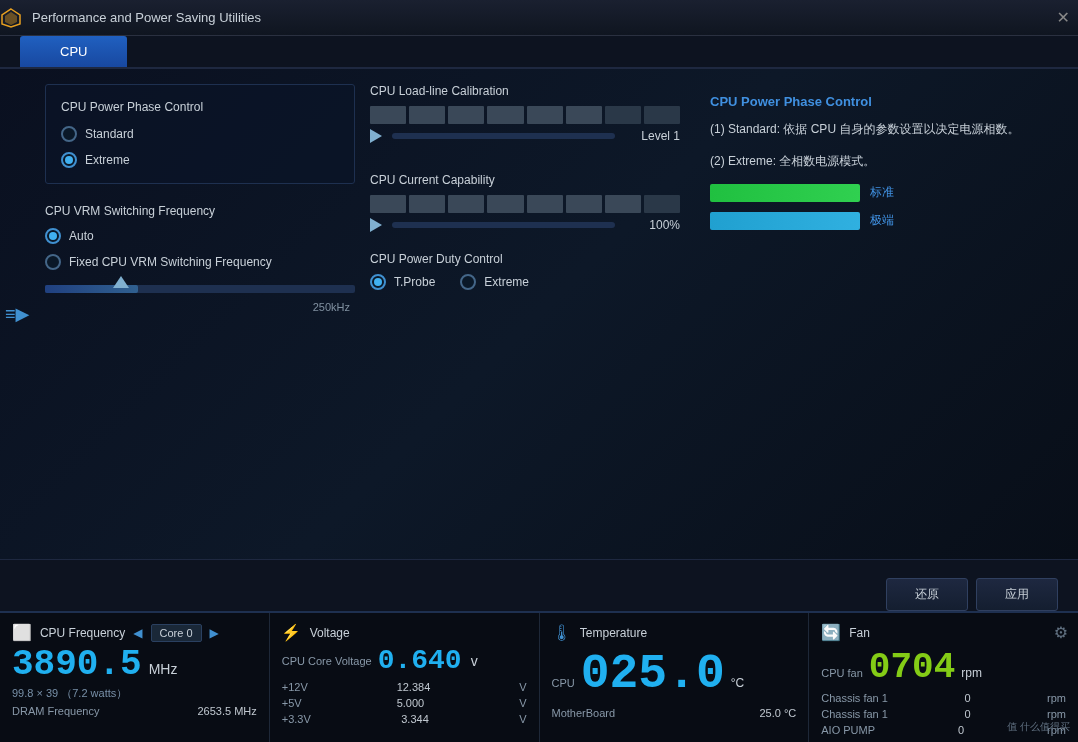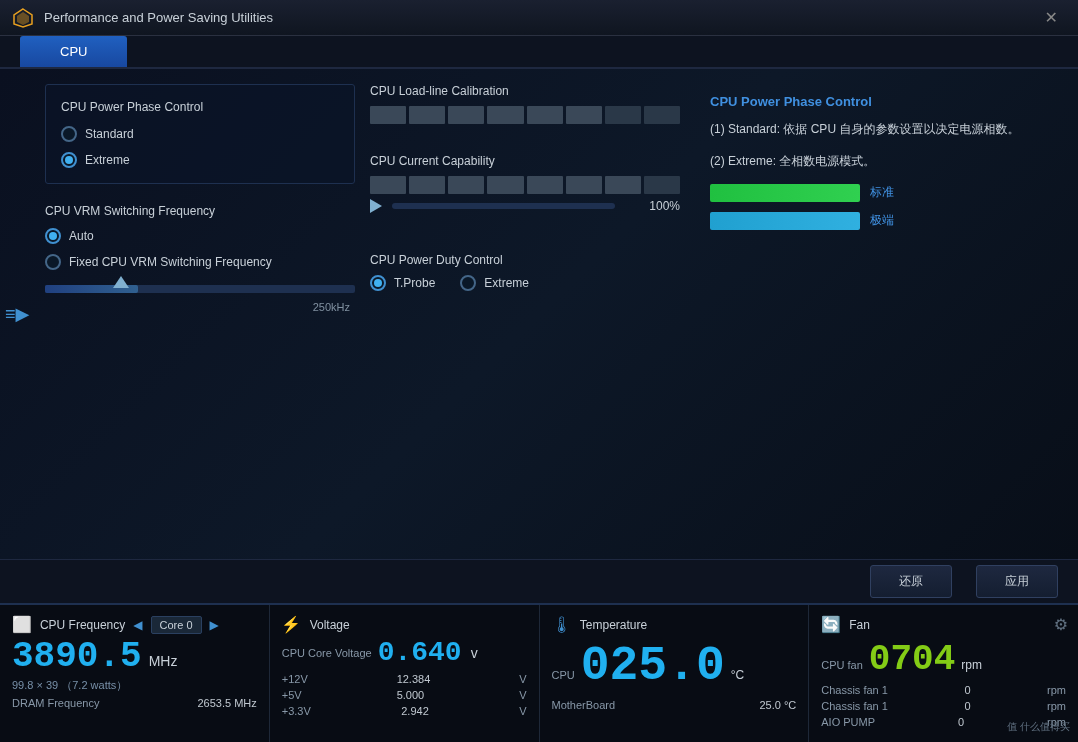--- a/index.html
+++ b/index.html
@@ -11,21 +11,21 @@
       color: #c8d0d8;
       overflow: hidden;
     }
 
     
     .title-bar {
       background: linear-gradient(to bottom, #1a2030, #0f1520);
       height: 36px;
       display: flex;
       align-items: center;
-      padding: 0 12px;
+      padding: 0 0;
       border-bottom: 1px solid #2a3040;
     }
     .title-bar-logo {
       width: 22px;
       height: 22px;
       margin-right: 10px;
       color: #e8a020;
     }
     .title-bar-text {
       color: #c8d0d8;
@@ -207,26 +207,26 @@
       border-radius: 2px;
     }
     .bar-label {
       font-size: 12px;
       color: #4090e0;
     }
 
     
     .button-bar {
       background: #0d1320;
-      height: 44px;
-      display: flex;
-      align-items: center;
+      height: 52px;
+      display: flex;
+      align-items: flex-end;
       justify-content: flex-end;
       padding: 0 20px;
-      gap: 24px;
+      gap: 8px;
       border-top: 1px solid #1e2840;
     }
     .btn {
       padding: 7px 28px;
       font-size: 12px;
       border-radius: 3px;
       cursor: pointer;
       border: 1px solid #304060;
       background: linear-gradient(to bottom, #1e2840, #141e30);
       color: #c8d0d8;
@@ -418,20 +418,25 @@
       <div style="display:flex; gap:3px; height:18px; margin-bottom:5px;">
         <div style="flex:1; background:#3a4858; border-radius:1px;"></div>
         <div style="flex:1; background:#3a4858; border-radius:1px;"></div>
         <div style="flex:1; background:#3a4858; border-radius:1px;"></div>
         <div style="flex:1; background:#3a4858; border-radius:1px;"></div>
         <div style="flex:1; background:#3a4858; border-radius:1px;"></div>
         <div style="flex:1; background:#3a4858; border-radius:1px;"></div>
         <div style="flex:1; background:#2a3848; border-radius:1px;"></div>
         <div style="flex:1; background:#2a3848; border-radius:1px;"></div>
       </div>
+      <div class="slider-row">
+        <div class="slider-triangle"></div>
+        <div class="slider-bar"></div>
+        <div class="slider-value-label">Level 1</div>
+      </div>
     </div>
 
     <div style="margin-top:10px;">
       <div class="section-title">CPU Current Capability</div>
 
       <div style="display:flex; gap:3px; height:18px; margin-bottom:5px;">
         <div style="flex:1; background:#3a4858; border-radius:1px;"></div>
         <div style="flex:1; background:#3a4858; border-radius:1px;"></div>
         <div style="flex:1; background:#3a4858; border-radius:1px;"></div>
         <div style="flex:1; background:#3a4858; border-radius:1px;"></div>
@@ -440,21 +445,21 @@
         <div style="flex:1; background:#3a4858; border-radius:1px;"></div>
         <div style="flex:1; background:#2a3848; border-radius:1px;"></div>
       </div>
       <div class="slider-row">
         <div class="slider-triangle"></div>
         <div class="slider-bar"></div>
         <div class="slider-value-label">100%</div>
       </div>
     </div>
 
-    <div style="margin-top:20px;">
+    <div style="">
       <div class="section-title">CPU Power Duty Control</div>
       <div class="duty-radio-row">
         <div class="radio-item">
           <div class="radio-circle selected">
             <div class="radio-dot"></div>
           </div>
           <span>T.Probe</span>
         </div>
         <div class="radio-item">
           <div class="radio-circle"></div>
@@ -522,21 +527,21 @@
       <span class="v-val">12.384</span>
       <span class="v-unit">V</span>
     </div>
     <div class="voltage-row">
       <span class="v-label">+5V</span>
       <span class="v-val">5.000</span>
       <span class="v-unit">V</span>
     </div>
     <div class="voltage-row">
       <span class="v-label">+3.3V</span>
-      <span class="v-val">2.942</span>
+      <span class="v-val">3.344</span>
       <span class="v-unit">V</span>
     </div>
   </div>
 
   <div class="status-section">
     <div class="status-header">
       <span class="status-icon">🌡</span>
       <span class="status-title">Temperature</span>
     </div>
     <div style="display:flex; align-items:baseline; gap:6px; margin-bottom:6px;">

